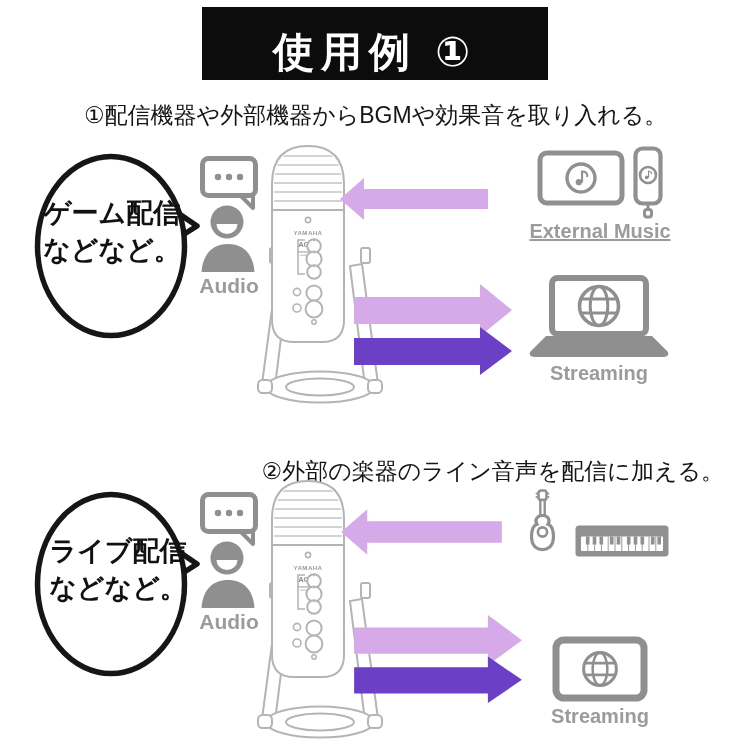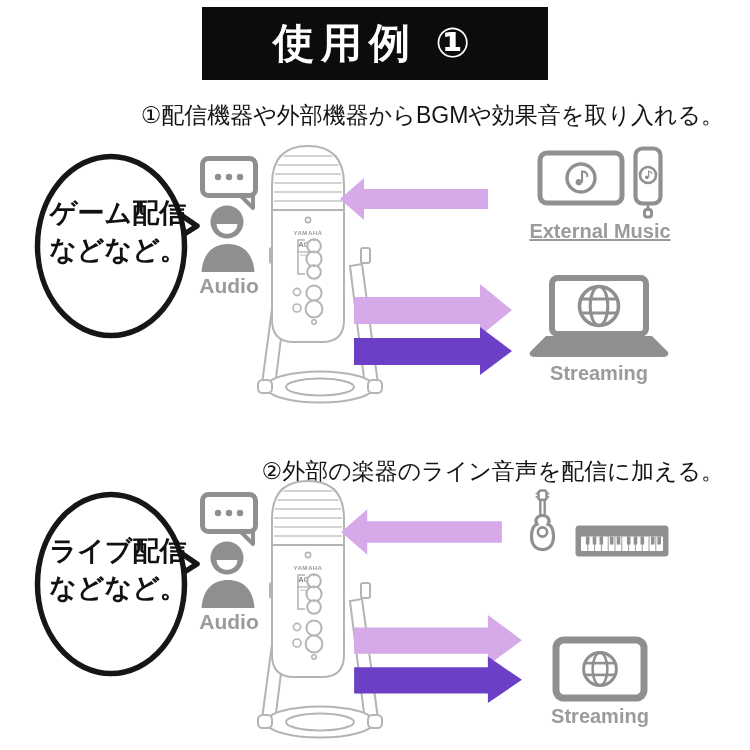--- a/index.html
+++ b/index.html
@@ -1,20 +1,20 @@
 <!DOCTYPE html>
 <html><head>
 <meta charset="utf-8">
 <style>
   html,body{margin:0;padding:0;background:#fff;}
   body{width:750px;height:750px;font-family:"Liberation Sans","DejaVu Sans",sans-serif;}
   #canvas{position:relative;width:750px;height:750px;background:#fff;overflow:hidden;}
   .abs{position:absolute;}
   .header-band{left:202px;top:7px;width:346px;height:73px;background:#0c0c0c;color:#ffffff;
-    display:flex;align-items:center;justify-content:center;font-size:41px;font-weight:700;letter-spacing:7px;}
+    display:flex;align-items:flex-end;justify-content:center;font-size:41px;font-weight:700;letter-spacing:7px;}
   .section-heading{left:84px;width:640px;font-size:23px;font-weight:500;color:#151515;white-space:nowrap;}
   .bubble-text{width:140px;text-align:center;font-size:27px;font-weight:800;color:#111;line-height:37px;white-space:nowrap;}
   .glabel{color:#9b9b9b;font-weight:700;font-size:20px;text-align:center;line-height:22px;}
   svg{display:block;}
 </style>
 </head>
 <body>
 
 <div id="canvas">
 
@@ -84,26 +84,26 @@
       <circle cx="40" cy="150" r="3.6" stroke-width="1.6"></circle>
       <circle cx="40" cy="166" r="4" stroke-width="1.6"></circle>
       <circle cx="57" cy="180" r="2.2" stroke-width="1.6"></circle>
     </g>
   </svg>
 
   <div class="abs header-band">
     <span>使用例 ①</span>
   </div>
 
-  <div class="abs section-heading" style="top:100px;text-align:right;">①配信機器や外部機器からBGMや効果音を取り入れる。</div>
+  <div class="abs section-heading" style="top:100px;">①配信機器や外部機器からBGMや効果音を取り入れる。</div>
 
   <svg class="abs" style="left:33px;top:150px;" width="172" height="192" viewBox="0 0 172 192">
     <use href="#sym-bubble"></use>
   </svg>
-  <div class="abs bubble-text" style="left:48px;top:195px;">
+  <div class="abs bubble-text" style="left:42px;top:195px;">
     <div>ゲーム配信</div>
     <div>などなど。</div>
   </div>
 
   <svg class="abs" style="left:197px;top:154px;" width="64" height="120" viewBox="0 0 64 120">
     <use href="#sym-person"></use>
   </svg>
   <div class="abs glabel" style="left:189px;top:275px;width:80px;font-size:21px;">Audio</div>
 
   <svg class="abs" style="left:257px;top:142px;" width="126" height="266" viewBox="0 0 126 266">

